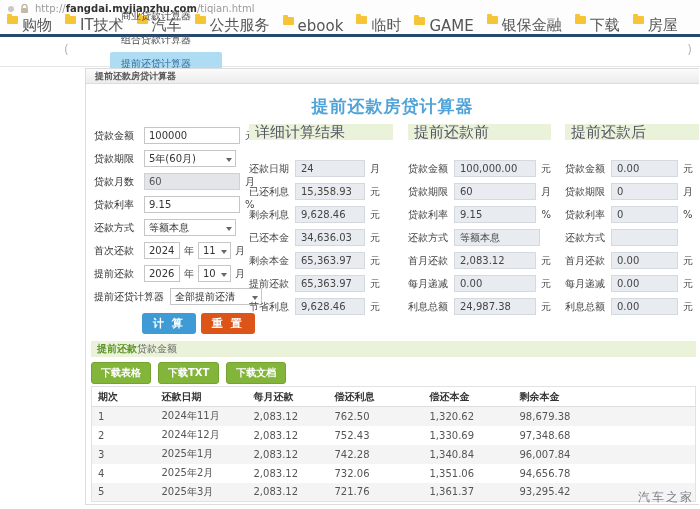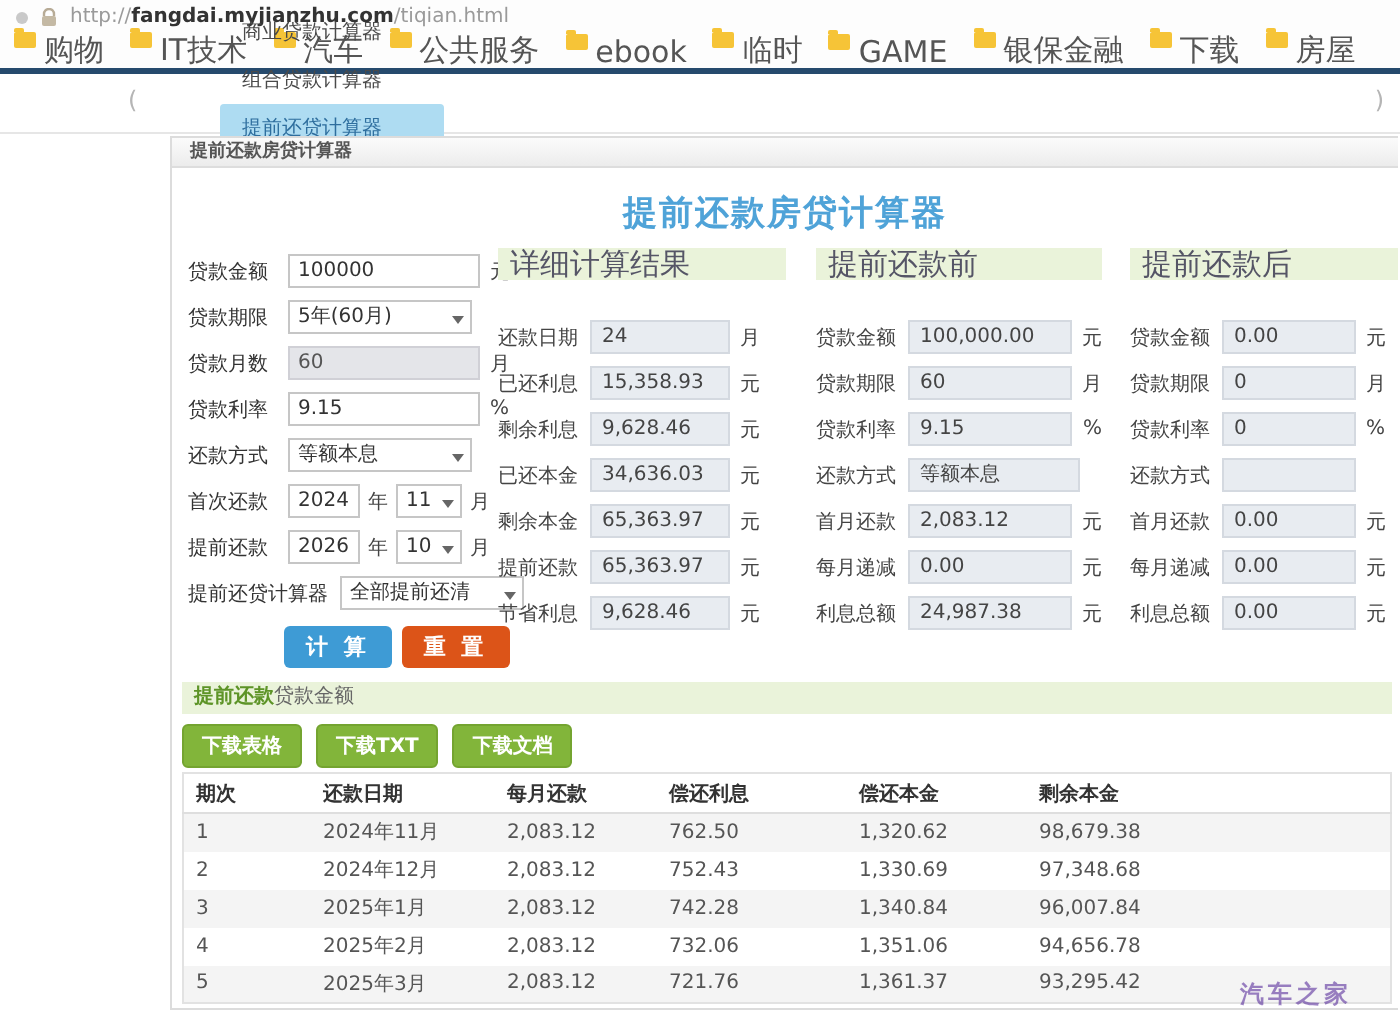--- a/index.html
+++ b/index.html
@@ -66,21 +66,21 @@
   .report-bar .strong { color:#5d9427; font-weight:bold; }
   .report-bar .rest { color:#666; }
   .dl-row { position:absolute; left:5px; top:293px; display:flex; gap:7px; }
   .dl-btn { background:#82b53a; border:1px solid #74a430; border-radius:3px; color:#fff; font-size:10px; font-weight:bold; padding:3px 9px; cursor:pointer; font-family:inherit; }
   .table-wrap { position:absolute; left:5px; right:3px; top:317px; }
   table { width:100%; border-collapse:collapse; font-size:10px; color:#555; border:1px solid #e2e2e2; }
   th { text-align:left; font-weight:bold; color:#333; height:20px; padding:0 6px; border-bottom:1px solid #dedede; background:#fff; }
   td { height:19px; padding:0 6px; }
   tr.odd td { background:#f4f4f4; }
 
-  .watermark { position:absolute; right:24px; bottom:3px; font-size:12px; font-weight:bold; color:#4c1d95; opacity:.55; letter-spacing:2px; }
+  .watermark { position:absolute; right:6px; bottom:3px; font-size:12px; font-weight:normal; color:#0f172a; opacity:.55; letter-spacing:2px; }
 </style>
 </head>
 <body>
 
 <div class="screen">
 
   <div class="urlbar">
     <span class="fav-dot"></span>
     <span class="lock">
       <svg width="9" height="10" viewBox="0 0 9 10">

